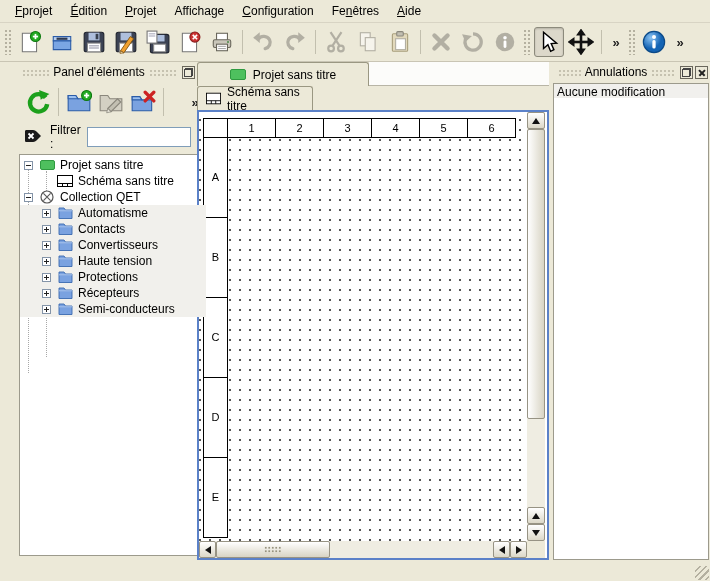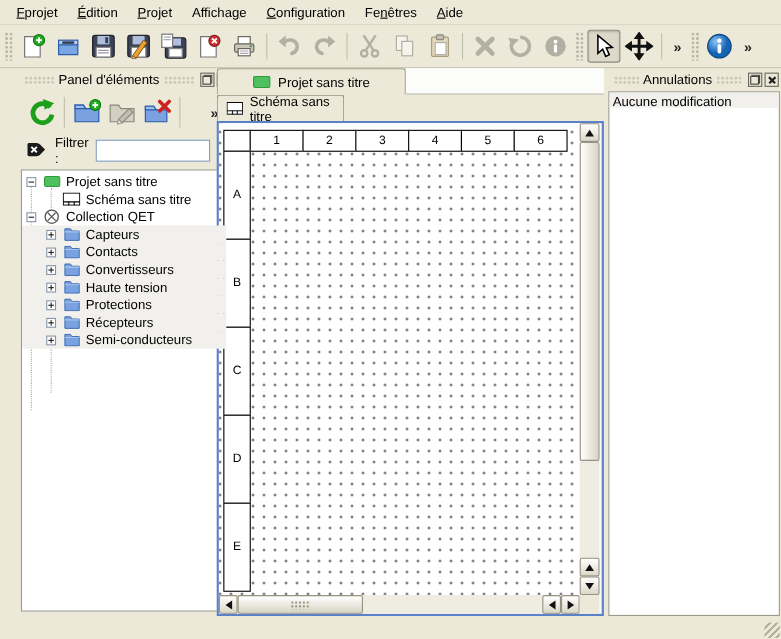--- a/index.html
+++ b/index.html
@@ -416,21 +416,21 @@
     </div>
     <div class="trow shade">
       <span class="ind1"></span>
         <span class="exp plus"></span>
       <span class="ticon">
           <svg width="15" height="12" viewBox="0 0 15 12">
             <path d="M1 1 h5 l1.5 2 H14 v8.5 H1 z" fill="#7aa2e0" stroke="#3a6ab0" stroke-width="0.9"></path>
             <path d="M1 3.8 h13" stroke="#a8c4ec"></path>
           </svg>
         </span>
-      <span class="tlabel">Capteurs</span>
+      <span class="tlabel">Automatisme</span>
     </div>
     <div class="trow shade">
       <span class="ind1"></span>
         <span class="exp plus"></span>
       <span class="ticon">
           <svg width="15" height="12" viewBox="0 0 15 12">
             <path d="M1 1 h5 l1.5 2 H14 v8.5 H1 z" fill="#7aa2e0" stroke="#3a6ab0" stroke-width="0.9"></path>
             <path d="M1 3.8 h13" stroke="#a8c4ec"></path>
           </svg>
         </span>

